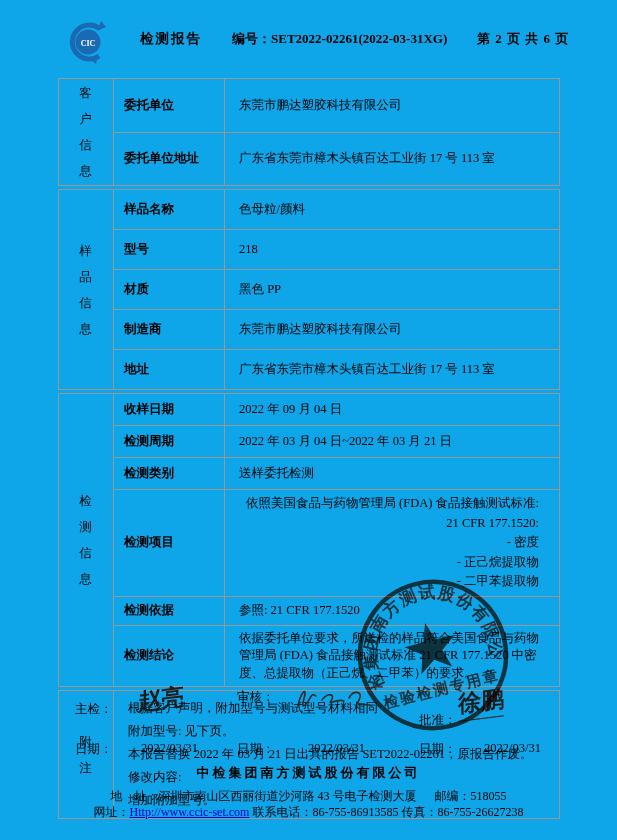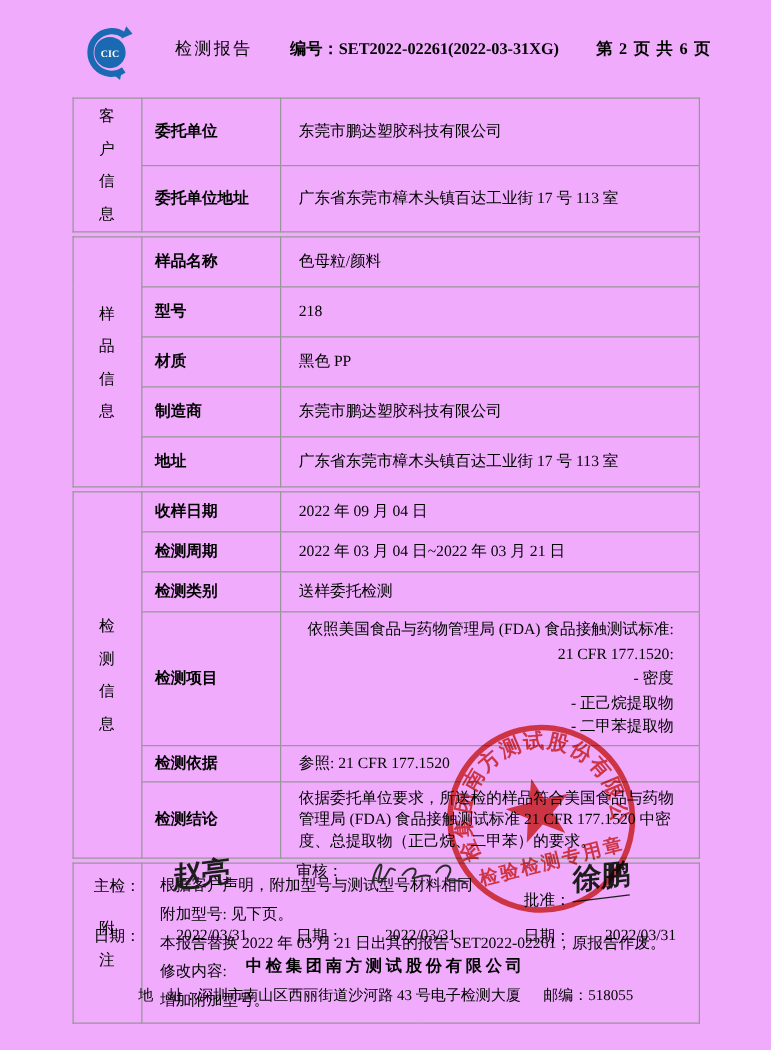--- a/index.html
+++ b/index.html
@@ -1,27 +1,27 @@
 <!DOCTYPE html>
 <html><head>
 <meta charset="utf-8">
 <style>
   html,body { margin:0; padding:0; background:#e8e8e8; }
   .page {
     position: relative;
     width: 617px; height: 840px;
     margin: 0 auto;
-    background: #f0abfc;
+    background: #0ea5e9;
     font-family: "Liberation Serif", "DejaVu Serif", serif;
     color: #000;
     overflow: hidden;
   }
   
   .hdr-logo { position:absolute; left:60px; top:20px; width:54px; height:44px; }
-  .hdr-title { position:absolute; left:140px; top:30px; font-size:13.5px; font-weight:normal; letter-spacing:2px; }
+  .hdr-title { position:absolute; left:140px; top:30px; font-size:13.5px; font-weight:bold; letter-spacing:2px; }
   .hdr-no { position:absolute; left:232px; top:30px; font-size:13px; font-weight:bold; }
   .hdr-page { position:absolute; left:477px; top:30px; font-size:13px; font-weight:bold; letter-spacing:1px; white-space:nowrap; }
   
   .tables { position:absolute; left:58px; top:78px; width:450px; }
   table.rt { border-collapse:collapse; width:502px; table-layout:fixed; margin-bottom:3px; }
   table.rt td { border:1px solid #979797; font-size:12.5px; vertical-align:middle; word-break:break-all; }
   td.sec { width:52px; text-align:center; }
   td.sec .vlabel { display:inline-block; width:2.1em; line-height:26px; letter-spacing:1px; font-size:12.5px; }
   td.fld { width:96px; padding:4px 4px 4px 10px;font-weight:bold; }
   td.val { padding:4px 20px 4px 14px; }
@@ -190,14 +190,21 @@
     <polygon points="79,46 85.3,64.3 104.7,64.7 89.3,76.3 94.9,94.8 79,83.8 63.1,94.8 68.7,76.3 53.3,64.7 72.7,64.3" fill="#d6352b"></polygon>
     <text x="79" y="119" text-anchor="middle" font-size="15" font-weight="bold" fill="#d6352b" letter-spacing="2" font-family="Liberation Serif, serif">检验检测专用章</text>
   </svg>
 
   <div class="foot foot-company">中检集团南方测试股份有限公司</div>
   <div class="foot foot-line foot-l2">
     <span>地　址：</span><span>深圳市南山区西丽街道沙河路 43 号电子检测大厦</span>
     <span>　</span>
     <span>邮编：</span><span>518055</span>
   </div>
+  <div class="foot foot-line foot-l3">
+    <span>网址：</span><a href="#" class="url">Http://www.ccic-set.com</a>
+    <span> </span>
+    <span>联系电话：</span><span>86-755-86913585</span>
+    <span> </span>
+    <span>传真：</span><span>86-755-26627238</span>
+  </div>
 
 </div>
 
 </body></html>

